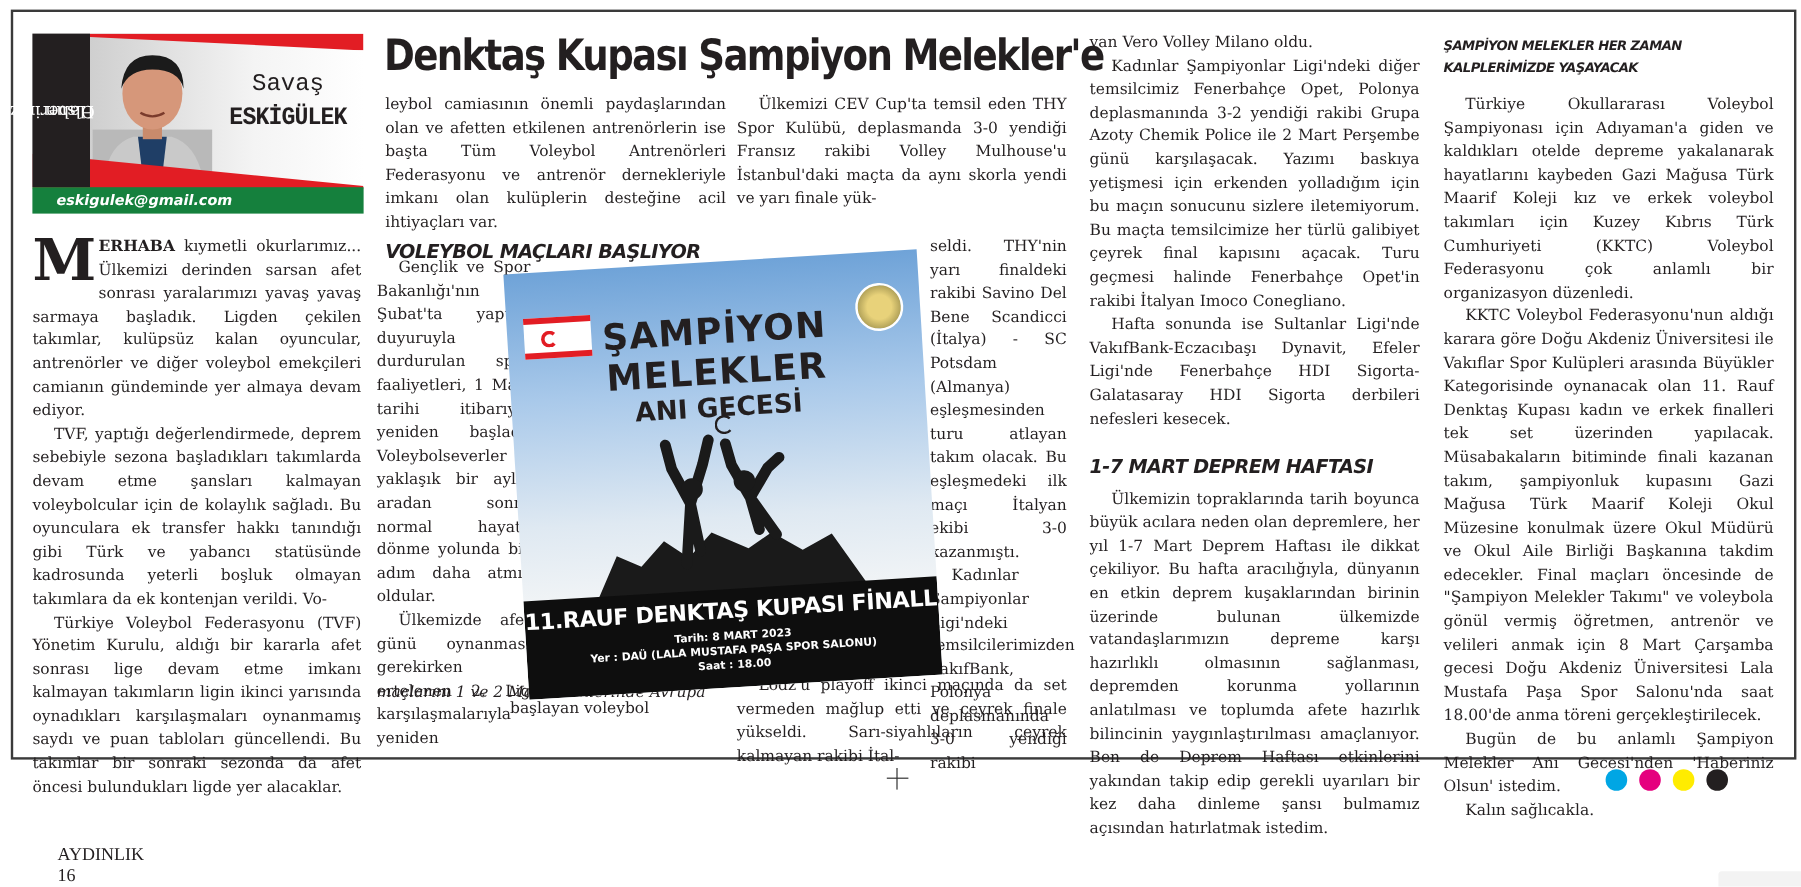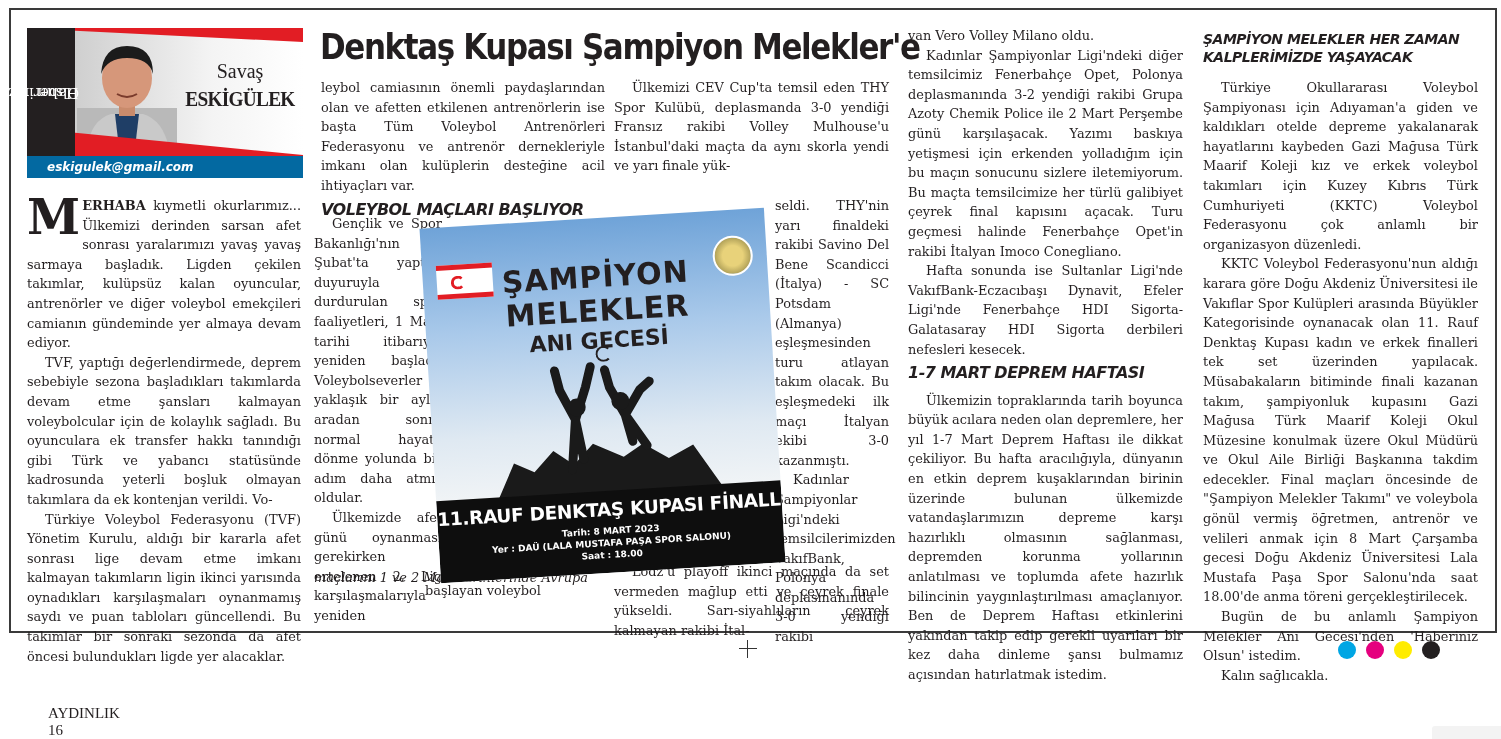--- a/index.html
+++ b/index.html
@@ -39,26 +39,26 @@
   }
   .red-bot2 {
     position: absolute; left: 0; top: 100px; width: 276px; height: 30px; background: #e21d24;
     clip-path: polygon(0 0, 100% 90%, 100% 100%, 0 100%);
   }
   .portrait {
     position: absolute; left: 50px; top: 10px; width: 100px; height: 110px;
   }
   .author-name {
     position: absolute; left: 150px; top: 30px; width: 126px; text-align: center;
-    font-family: Liberation Serif, serif; color: #231f20;
+    font-family: Liberation Mono, monospace; color: #231f20;
   }
   .author-name .first { font-size: 20px; line-height: 26px; display:block; }
   .author-name .last { font-size: 21px; line-height: 30px; font-weight: bold; display:block; letter-spacing: -0.8px; transform: scaleX(0.92); }
   .author-email {
-    position: absolute; left: 0; top: 128px; width: 276px; height: 22px; background: #0369a1;
+    position: absolute; left: 0; top: 128px; width: 276px; height: 22px; background: #15803d;
     color: #fff; font-family: "DejaVu Sans", sans-serif; font-weight: bold; font-style: italic;
     font-size: 12px; line-height: 22px; padding-left: 20px;
   }
 
   .headline {
     position: absolute; left: 320px; top: 26px; width: 580px;
     font-family: "DejaVu Sans", sans-serif; font-weight: bold; font-size: 36px; line-height: 42px;
     letter-spacing: -1.6px; color: #231f20; white-space: nowrap; transform: scaleX(0.86); transform-origin: left;
   }
 
@@ -177,26 +177,26 @@
   <p class="ind">Kadınlar Şampiyonlar Ligi'ndeki temsilcilerimizden VakıfBank, Polonya deplasmanında 3-0 yendiği rakibi</p>
 </div>
 <div class="col" style="left:614px; top:562px; width:275px;">
   <p class="ind">Lodz'u playoff ikinci maçında da set vermeden mağlup etti ve çeyrek finale yükseldi. Sarı-siyahlıların çeyrek kalmayan rakibi İtal-</p>
 </div>
 
 <div class="col" style="left:908px; top:26px; width:275px;">
   <p>yan Vero Volley Milano oldu.</p>
   <p class="ind">Kadınlar Şampiyonlar Ligi'ndeki diğer temsilcimiz Fenerbahçe Opet, Polonya deplasmanında 3-2 yendiği rakibi Grupa Azoty Chemik Police ile 2 Mart Perşembe günü karşılaşacak. Yazımı baskıya yetişmesi için erkenden yolladığım için bu maçın sonucunu sizlere iletemiyorum. Bu maçta temsilcimize her türlü galibiyet çeyrek final kapısını açacak. Turu geçmesi halinde Fenerbahçe Opet'in rakibi İtalyan Imoco Conegliano.</p>
   <p class="ind">Hafta sonunda ise Sultanlar Ligi'nde VakıfBank-Eczacıbaşı Dynavit, Efeler Ligi'nde Fenerbahçe HDI Sigorta-Galatasaray HDI Sigorta derbileri nefesleri kesecek.</p>
-  <div class="sub" style="margin-top:4px;">1-7 MART DEPREM HAFTASI</div>
+  <div class="sub" style="margin-top:20px;">1-7 MART DEPREM HAFTASI</div>
   <p class="ind">Ülkemizin topraklarında tarih boyunca büyük acılara neden olan depremlere, her yıl 1-7 Mart Deprem Haftası ile dikkat çekiliyor. Bu hafta aracılığıyla, dünyanın en etkin deprem kuşaklarından birinin üzerinde bulunan ülkemizde vatandaşlarımızın depreme karşı hazırlıklı olmasının sağlanması, depremden korunma yollarının anlatılması ve toplumda afete hazırlık bilincinin yaygınlaştırılması amaçlanıyor. Ben de Deprem Haftası etkinlerini yakından takip edip gerekli uyarıları bir kez daha dinleme şansı bulmamız açısından hatırlatmak istedim.</p>
 </div>
 
 <div class="col" style="left:1203px; top:30px; width:275px;">
-  <div class="sub" style="font-size:14px; line-height:18px; margin:0 0 12px 0;">ŞAMPİYON MELEKLER HER ZAMAN KALPLERİMİZDE YAŞAYACAK</div>
+  <div class="sub" style="font-size:11px; line-height:18px; margin:0 0 12px 0;">ŞAMPİYON MELEKLER HER ZAMAN KALPLERİMİZDE YAŞAYACAK</div>
   <p class="ind">Türkiye Okullararası Voleybol Şampiyonası için Adıyaman'a giden ve kaldıkları otelde depreme yakalanarak hayatlarını kaybeden Gazi Mağusa Türk Maarif Koleji kız ve erkek voleybol takımları için Kuzey Kıbrıs Türk Cumhuriyeti (KKTC) Voleybol Federasyonu çok anlamlı bir organizasyon düzenledi.</p>
   <p class="ind">KKTC Voleybol Federasyonu'nun aldığı karara göre Doğu Akdeniz Üniversitesi ile Vakıflar Spor Kulüpleri arasında Büyükler Kategorisinde oynanacak olan 11. Rauf Denktaş Kupası kadın ve erkek finalleri tek set üzerinden yapılacak. Müsabakaların bitiminde finali kazanan takım, şampiyonluk kupasını Gazi Mağusa Türk Maarif Koleji Okul Müzesine konulmak üzere Okul Müdürü ve Okul Aile Birliği Başkanına takdim edecekler. Final maçları öncesinde de "Şampiyon Melekler Takımı" ve voleybola gönül vermiş öğretmen, antrenör ve velileri anmak için 8 Mart Çarşamba gecesi Doğu Akdeniz Üniversitesi Lala Mustafa Paşa Spor Salonu'nda saat 18.00'de anma töreni gerçekleştirilecek.</p>
   <p class="ind">Bugün de bu anlamlı Şampiyon Melekler Anı Gecesi'nden 'Haberiniz Olsun' istedim.</p>
   <p class="ind">Kalın sağlıcakla.</p>
 </div>
 
 <div class="poster">
   <div class="poster-flag">
       <div class="moon"></div>
     </div>

